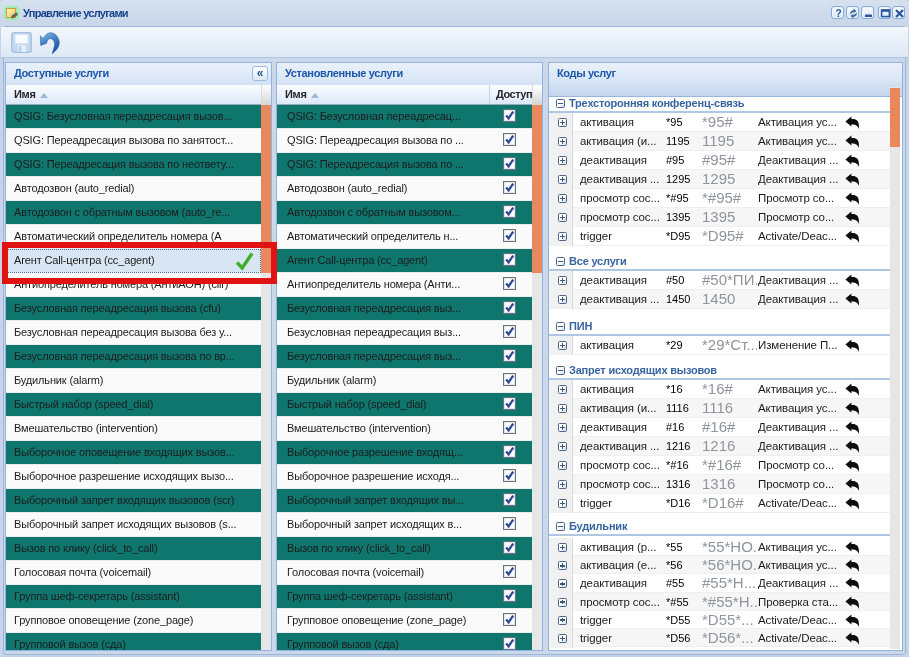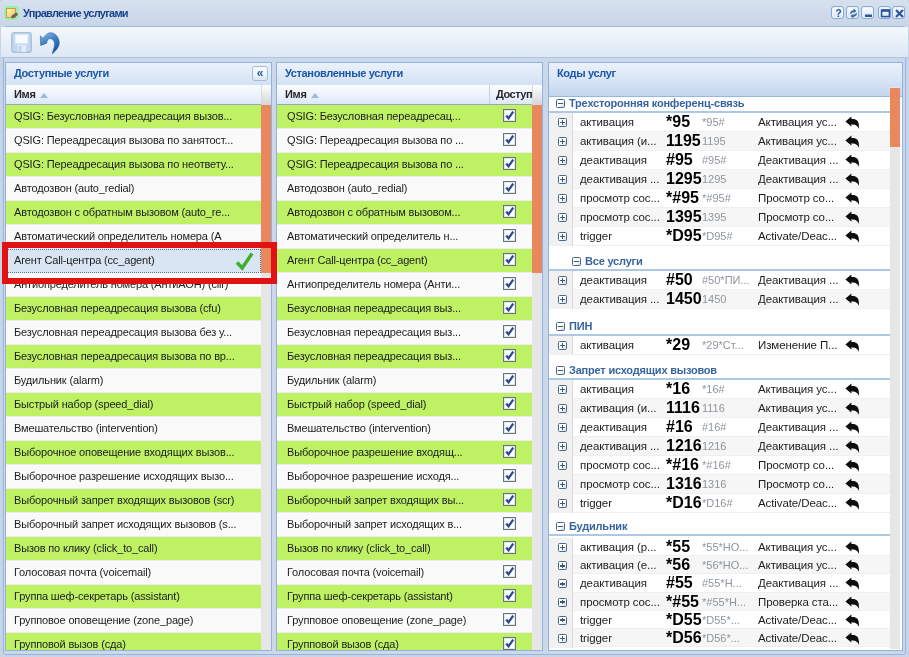--- a/index.html
+++ b/index.html
@@ -12,40 +12,40 @@
 #ticon .note{position:absolute;left:2px;top:2px;width:10px;height:10px;background:linear-gradient(135deg,#fdf3c2,#ecc95e);border:1px solid #c9a23d;}
 #ticon .pen{position:absolute;left:7px;top:8px;width:7px;height:3px;background:#6b6158;transform:rotate(-35deg);border-radius:1px;}
 .wbtn{top:6px;width:13px;height:13px;background:linear-gradient(180deg,#fbfdff,#d8e6f6);border:1px solid #86a9d7;border-radius:3px;box-shadow:0 0 0 1px #eef4fb inset;}
 .wbtn svg{position:absolute;left:0;top:0;}
 #toolbar{left:1px;top:27px;width:907px;height:31px;background:linear-gradient(180deg,#f3f7fc,#dde8f5);border-bottom:1px solid #aec6e4;}
 .panel{background:#fff;border:1px solid #8db2e3;overflow:hidden;}
 .phead{left:0;top:0;width:100%;height:34px;background:linear-gradient(180deg,#eaf1fb 0%,#d9e6f6 50%,#c4d6ee 100%);border-bottom:1px solid #98b6de;color:#1a55a8;font-size:11px;letter-spacing:-0.35px;font-weight:bold;line-height:21px;padding-left:8px;}
 .colhead{left:0;top:22px;width:100%;height:20px;background:linear-gradient(180deg,#fbfdff 0%,#ebf2fc 55%,#dce8f8 100%);border-bottom:1px solid #9aa7b5;font-size:11px;font-weight:bold;letter-spacing:-0.3px;color:#26262b;line-height:19px;}
 .colhead .nm{position:absolute;left:8px;top:0;}
 .sortarr{display:inline-block;width:0;height:0;border-left:4.5px solid transparent;border-right:4.5px solid transparent;border-bottom:5px solid #9db8d8;}
-.row{left:0;width:100%;height:24px;font-size:11px;letter-spacing:-0.15px;color:#1c1c1c;line-height:23px;border-bottom:1px solid #ececec;background:#bef264;}
+.row{left:0;width:100%;height:24px;font-size:11px;letter-spacing:-0.15px;color:#1c1c1c;line-height:23px;border-bottom:1px solid #ececec;background:#0f766e;}
 .row .t{position:absolute;left:8px;top:0;white-space:nowrap;}
 .row.alt{background:#fafafa;}
 .sel{background:#d8e5f3 !important;outline:1px dotted #4c6fa5;outline-offset:-1px;}
 .sbtrack{background:#e6e6e6;}
 .sbthumb{background:#e8885c;}
 .sbspacer{background:linear-gradient(180deg,#ffffff,#d5d5d5);border-left:1px solid #d8d8d8;}
 .ghead{font-size:11px;font-weight:bold;letter-spacing:-0.2px;color:#3764a0;}
 .ghead .gt{position:absolute;left:20px;bottom:2px;white-space:nowrap;}
 .gline{height:2px;background:#aec7e2;}
 .gicon{width:9px;height:9px;background:linear-gradient(135deg,#ffffff 55%,#c3d6e8);border:1px solid #4a6585;border-radius:1.5px;}
 .gicon .h{position:absolute;left:1.3px;top:2.6px;width:4.4px;height:1.9px;background:#3e5a77;}
 .gicon .v{position:absolute;left:2.6px;top:1.3px;width:1.9px;height:4.4px;background:#3e5a77;}
 .prow{left:0;width:100%;height:19px;font-size:11.5px;letter-spacing:-0.1px;color:#1c1c1c;line-height:18px;border-bottom:1px solid #efefef;}
 .prow.alt{background:#f6f6f6;}
 .prow .c{position:absolute;top:0;white-space:nowrap;overflow:hidden;}
 .expcol{position:absolute;left:0;top:0;width:24px;height:19px;background:#f1f1f1;border-right:1px solid #d9d9d9;}
 .rar{position:absolute;}
-.code{font-weight:bold;color:#000;letter-spacing:0;font-size:16px;}
-.gray{color:#8f959d;font-size:11px;letter-spacing:0;}
+.code{font-weight:normal;color:#000;letter-spacing:0;font-size:11px;}
+.gray{color:#8f959d;font-size:15px;letter-spacing:0;}
 </style></head><body>
 <div id="frame" class="abs"></div>
 <div id="frameline" class="abs"></div>
 <div id="title" class="abs">
     <div id="ticon" class="abs">
       <div class="note"></div>
       <div class="pen"></div>
     </div>
     <span class="txt">Управление услугами</span>
   </div>
@@ -480,21 +480,21 @@
         </span>
       </div>
       <span class="c" style="left:31px;width:84px">trigger</span>
       <span class="c code" style="left:117px;width:36px">*D95</span>
       <span class="c gray" style="left:153px;width:55px">*D95#</span>
       <span class="c" style="left:209px;width:86px">Activate/Deac...</span>
       <svg class="rar" style="left:296px;top:3px" width="15" height="13" viewBox="0 0 15 13">
         <path d="M0.4 5.4 L6.4 0.4 L6.4 3.0 L8.0 3.0 C11.4 3.0 13.6 5.2 13.8 8.6 L14.1 12.9 C12.8 10.0 11.0 8.5 7.8 8.4 L6.4 8.35 L6.4 10.4 Z" fill="#0d0d0d"></path>
       </svg>
     </div>
-<div class="abs ghead" style="left:16px;top:183px;width:341px;height:23px">
+<div class="abs ghead" style="left:0;top:183px;width:341px;height:23px">
       <span class="gicon abs" style="left:7px;bottom:3px">
         <span class="h"></span>
       </span>
       <span class="gt">Все услуги</span>
     </div>
 <div class="gline abs" style="left:0;top:206px;width:341px"></div>
 <div class="prow abs" style="top:208px;width:341px;height:19px">
       <div class="expcol">
         <span class="gicon abs" style="left:9px;top:5px">
           <span class="h"></span>

